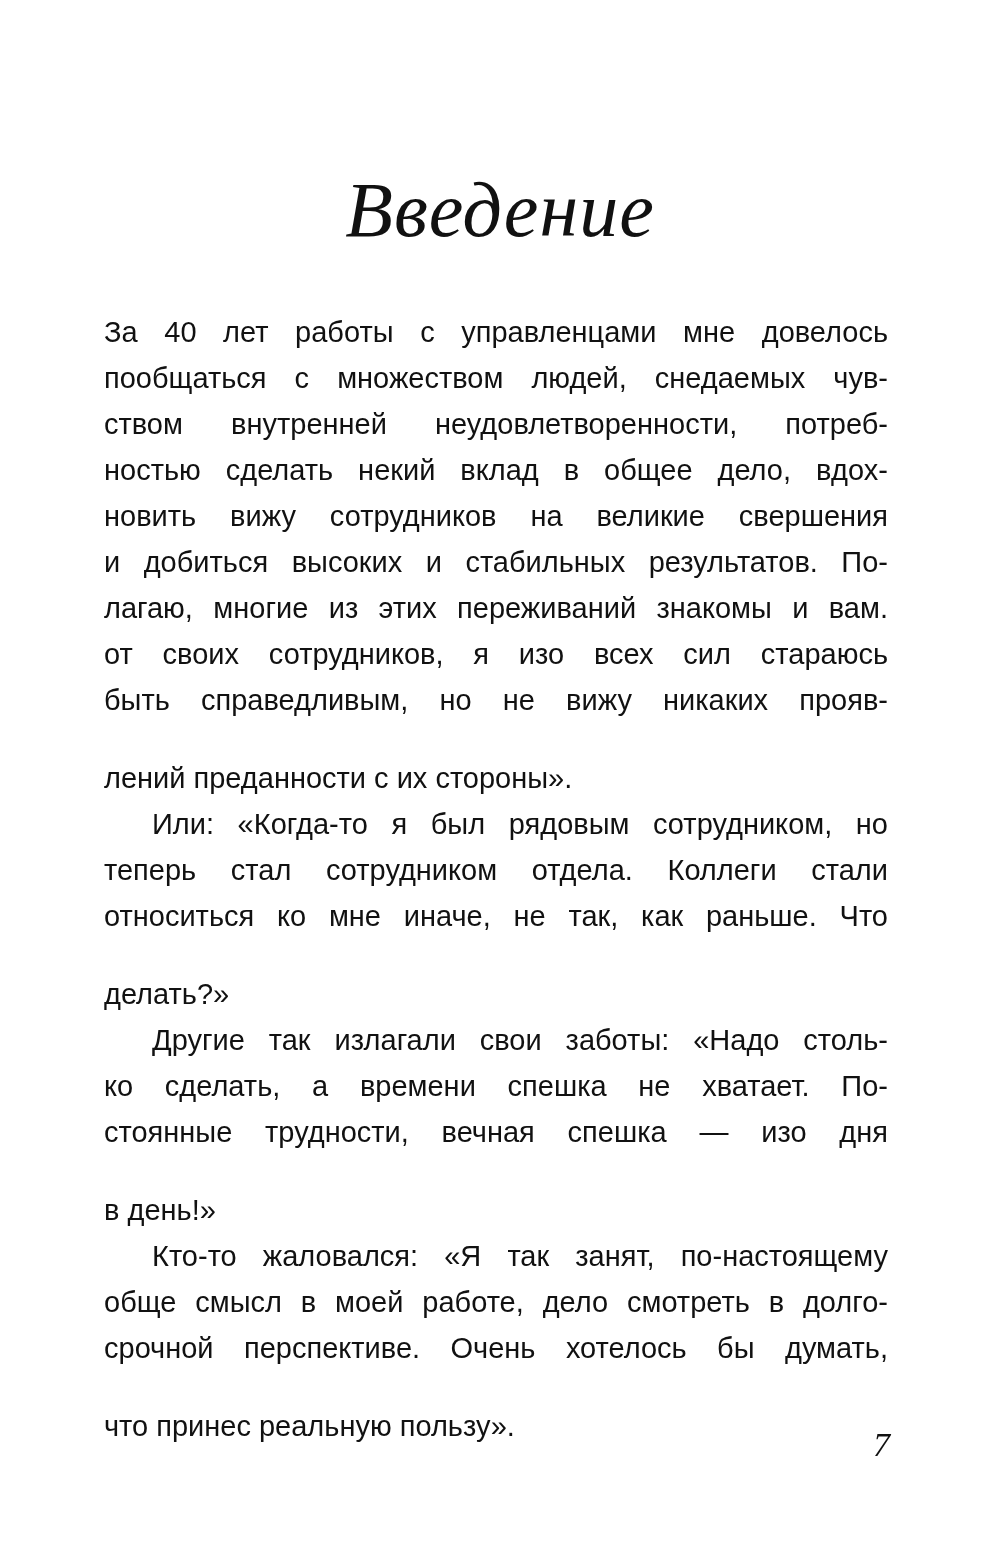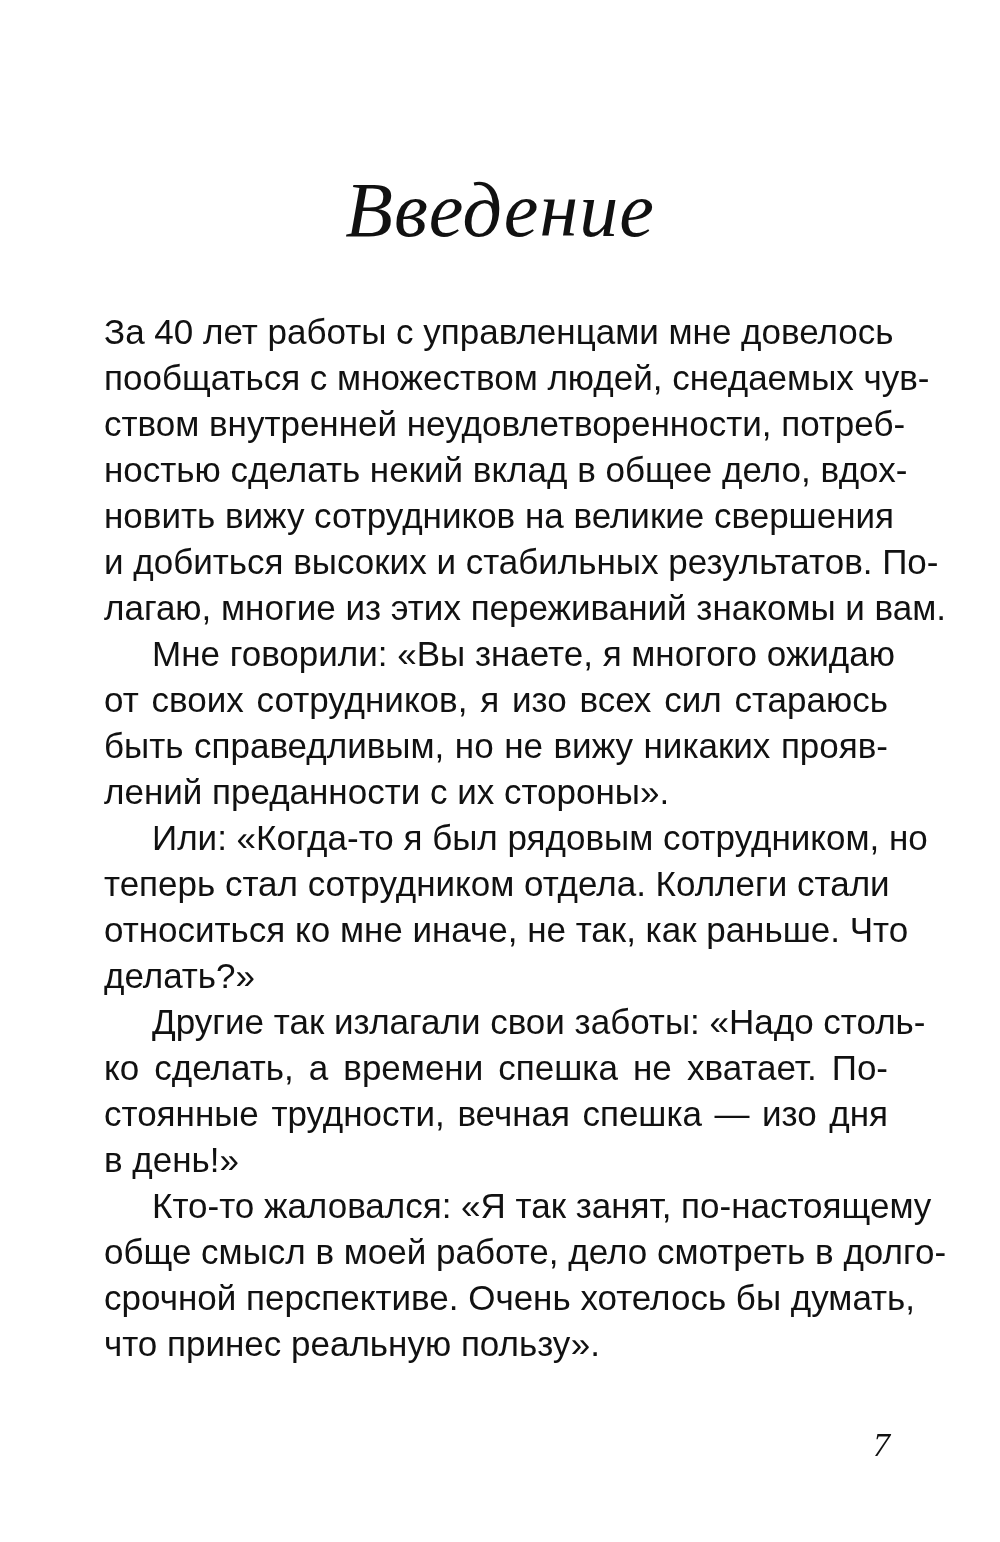--- a/index.html
+++ b/index.html
@@ -34,35 +34,36 @@
       font-weight: normal;
       margin: 0;
       font-style: italic;
     }
     .body {
       position: absolute;
       left: 104px;
       top: 309px;
       width: 784px;
       font-family: "Liberation Sans", "DejaVu Sans", sans-serif;
-      font-size: 35px;
+      font-size: 29px;
       line-height: 46px;
       color: #111;
     }
     .line {
       display: block;
       height: 46px;
       white-space: nowrap;
       text-align: justify;
       text-align-last: justify;
       overflow: visible;
     }
     .line.last {
       text-align: center;
       text-align-last: left;
+      margin-top: 32px;
     }
     .line.indent {
       padding-left: 48px;
     }
     .page-number {
       position: absolute;
       left: 850px;
       top: 1425px;
       width: 40px;
       text-align: right;
@@ -86,21 +87,20 @@
       <span class="line">За 40 лет работы с управленцами мне довелось</span>
       <span class="line">пообщаться с множеством людей, снедаемых чув-</span>
       <span class="line">ством внутренней неудовлетворенности, потреб-</span>
       <span class="line">ностью сделать некий вклад в общее дело, вдох-</span>
       <span class="line">новить вижу сотрудников на великие свершения</span>
       <span class="line">и добиться высоких и стабильных результатов. По-</span>
       <span class="line">лагаю, многие из этих переживаний знакомы и вам.</span>
     </div>
 
     <div>
-      <span class="line indent">Мне говорили: «Вы знаете, я многого ожидаю</span>
       <span class="line">от своих сотрудников, я изо всех сил стараюсь</span>
       <span class="line">быть справедливым, но не вижу никаких прояв-</span>
       <span class="line last">лений преданности с их стороны».</span>
     </div>
 
     <div>
       <span class="line indent">Или: «Когда-то я был рядовым сотрудником, но</span>
       <span class="line">теперь стал сотрудником отдела. Коллеги стали</span>
       <span class="line">относиться ко мне иначе, не так, как раньше. Что</span>
       <span class="line last">делать?»</span>

